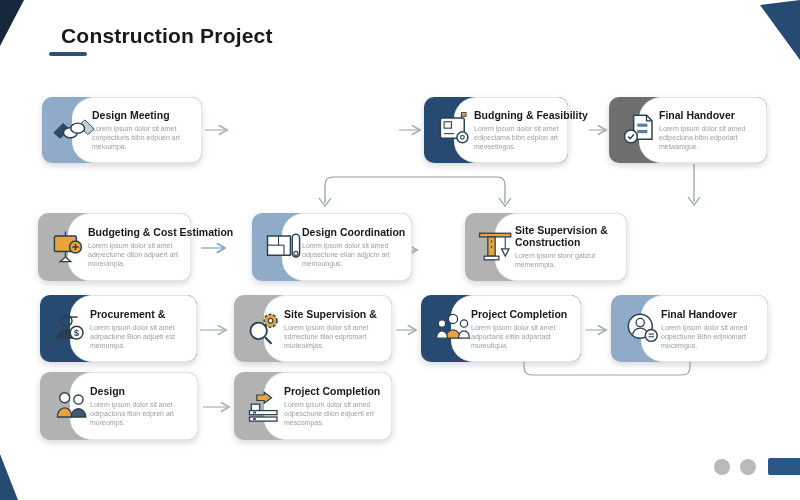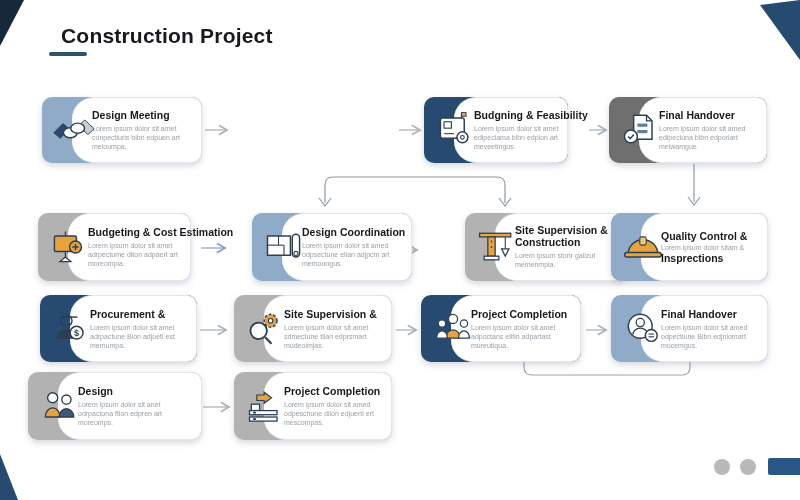--- a/index.html
+++ b/index.html
@@ -175,34 +175,20 @@
       <rect x="10" y="34" width="16" height="4" fill="#fff" stroke="#2b3f52" stroke-width="1.4"></rect>
       <line x1="33" y1="13" x2="33" y2="26" stroke="#2b3f52" stroke-width="1.2"></line>
       <path d="M29 26 h8 l-4 8 z" fill="#fff" stroke="#2b3f52" stroke-width="1.4"></path>
     </svg>
     <div class="txt">
       <div class="card-title wrap">Site Supervision &amp; Construction</div>
       <div class="card-body">Lorem ipsum stonr galizut memenmpia.</div>
     </div>
   </div>
 
-  <div class="card" style="left: 611px; top: 213px; width: 157px; height: 68px; background: rgb(143, 171, 200);">
-    <div class="inner"></div>
-    <div class="accentfix"></div>
-    <svg class="icon" viewBox="0 0 48 48">
-      <path d="M8 31 a16 15 0 0 1 32 0 z" fill="#e8a33d" stroke="#2b3f52" stroke-width="1.6"></path>
-      <rect x="20.5" y="13" width="7" height="9" rx="2" fill="#f3c77d" stroke="#2b3f52" stroke-width="1.2"></rect>
-      <rect x="4" y="30" width="40" height="5" rx="2.5" fill="#e8a33d" stroke="#2b3f52" stroke-width="1.6"></rect>
-    </svg>
-    <div class="txt">
-      <div class="card-title">Quality Control &amp;</div>
-      <div class="card-body" style="margin-top:1px">Lorem ipsum dolor sitam &amp;</div>
-      <div class="card-title">Insprections</div>
-    </div>
-  </div>
 
   <div class="card" style="left: 40px; top: 295px; width: 157px; height: 67px; background: rgb(38, 74, 112);">
     <div class="inner"></div>
     <div class="accentfix"></div>
     <svg class="icon" viewBox="0 0 48 48">
       <circle cx="18" cy="15" r="6" fill="none" stroke="#2b3f52" stroke-width="1.6"></circle>
       <path d="M12 11 h18" stroke="#2b3f52" stroke-width="1.6"></path>
       <path d="M8 34 a10 9 0 0 1 20 0 z" fill="#2b3f52" stroke="#2b3f52" stroke-width="1.4"></path>
       <circle cx="29" cy="28" r="7" fill="#fff" stroke="#2b3f52" stroke-width="1.6"></circle>
       <text x="29" y="31.5" font-size="10" font-family="Liberation Sans,sans-serif" fill="#2b3f52" text-anchor="middle" font-weight="bold">$</text>
@@ -255,21 +241,21 @@
       <circle cx="33" cy="31" r="6.5" fill="#fff" stroke="#2b3f52" stroke-width="1.6"></circle>
       <line x1="30" y1="29.5" x2="36" y2="29.5" stroke="#2b3f52" stroke-width="1.2"></line>
       <line x1="30" y1="32.5" x2="36" y2="32.5" stroke="#2b3f52" stroke-width="1.2"></line>
     </svg>
     <div class="txt">
       <div class="card-title">Final Handover</div>
       <div class="card-body">Lorem ipsum dolor sit amed odpectiune Bibn edjniomart mocemgus.</div>
     </div>
   </div>
 
-  <div class="card" style="left: 28px; top: 372px; width: 158px; height: 68px; background: rgb(178, 178, 178); padding-left: 16px;">
+  <div class="card" style="left: 40px; top: 372px; width: 158px; height: 68px; background: rgb(178, 178, 178);">
     <div class="inner"></div>
     <div class="accentfix"></div>
     <svg class="icon" viewBox="0 0 48 48">
       <circle cx="16" cy="15" r="5.5" fill="#fff" stroke="#2b3f52" stroke-width="1.5"></circle>
       <path d="M8 36 a8 10 0 0 1 16 0 z" fill="#e8a33d" stroke="#2b3f52" stroke-width="1.4"></path>
       <circle cx="31" cy="17" r="5" fill="#fff" stroke="#2b3f52" stroke-width="1.5"></circle>
       <path d="M23 36 a8 9 0 0 1 16 0 z" fill="#3f5a75" stroke="#2b3f52" stroke-width="1.4"></path>
     </svg>
     <div class="txt">
       <div class="card-title">Design</div>

